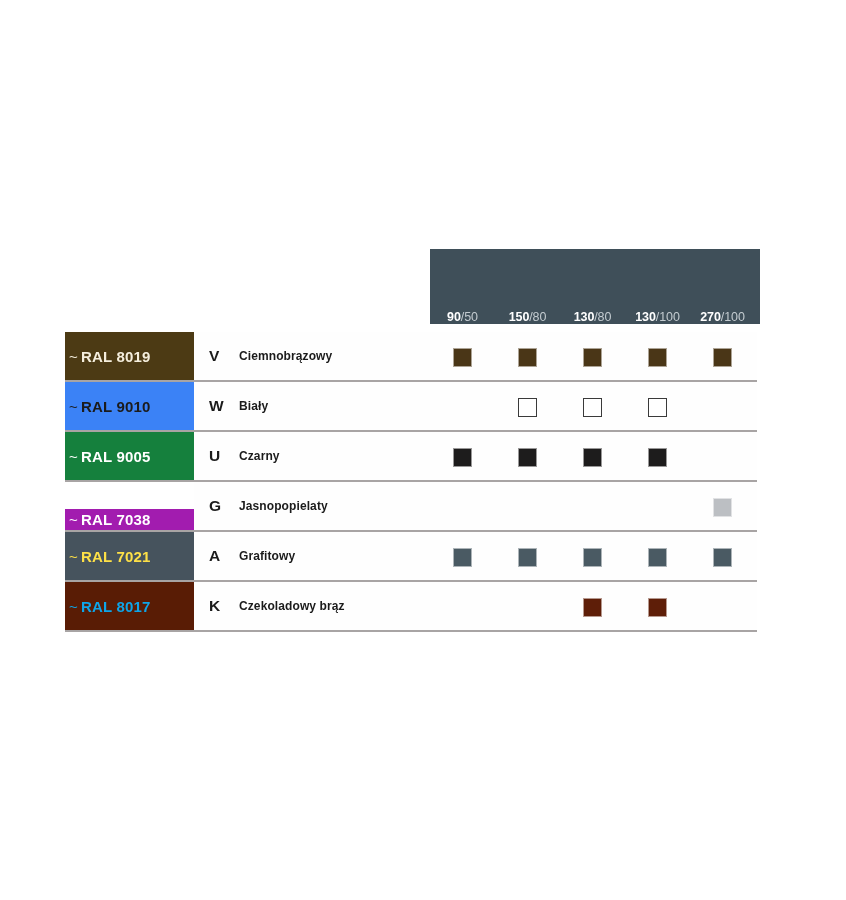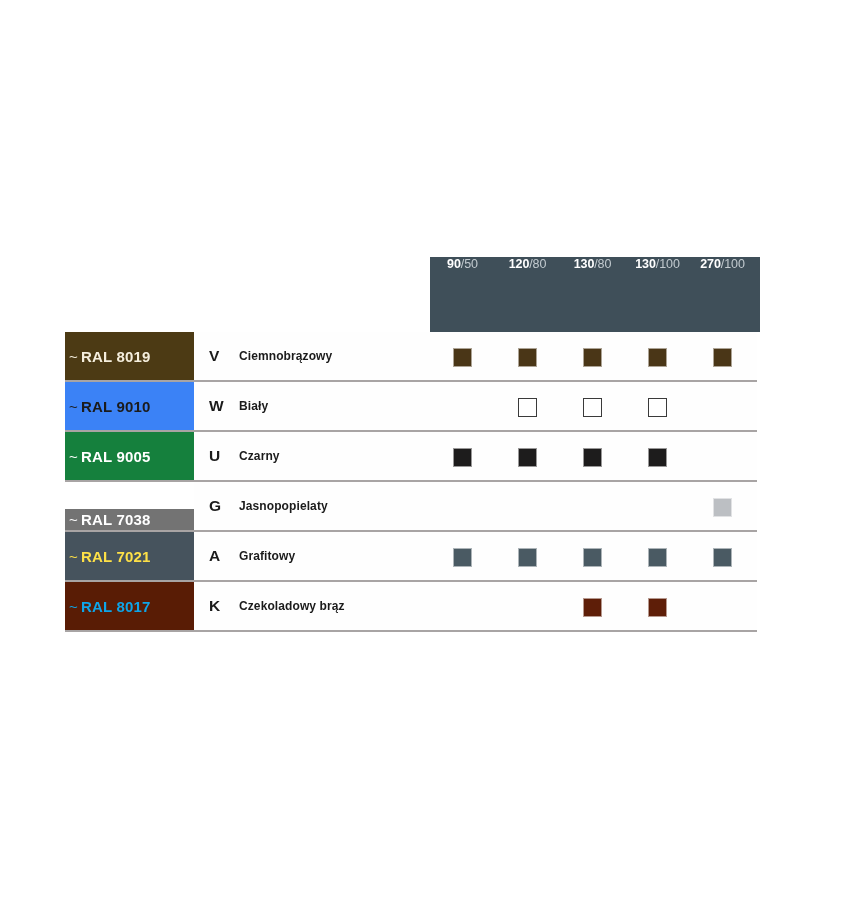--- a/index.html
+++ b/index.html
@@ -20,26 +20,26 @@
     left: 0;
     top: 0;
     width: 846px;
     height: 900px;
   }
 
   
   #size-header {
     position: absolute;
     left: 430px;
-    top: 257px;
+    top: 249px;
     width: 330px;
     height: 75px;
     background: #3f4f59;
     display: flex;
-    align-items: flex-start;
+    align-items: flex-end;
     box-sizing: border-box;
   }
   .size-col {
     width: 65px;
     text-align: center;
     font-size: 12.5px;
     letter-spacing: -0.1px;
     white-space: nowrap;
     color: #ffffff;
   }
@@ -153,21 +153,21 @@
     border: none;
   }
 </style>
 </head>
 <body>
 
 <div id="table-wrap">
 
   <div id="size-header" style="background: rgb(63, 79, 89);">
       <div class="size-col"><span class="size-main">90</span><span class="size-sep">/</span><span class="size-sub">50</span></div>
-      <div class="size-col"><span class="size-main">120</span><span class="size-sep">/</span><span class="size-sub">80</span></div>
+      <div class="size-col"><span class="size-main">150</span><span class="size-sep">/</span><span class="size-sub">80</span></div>
       <div class="size-col"><span class="size-main">130</span><span class="size-sep">/</span><span class="size-sub">80</span></div>
       <div class="size-col"><span class="size-main">130</span><span class="size-sep">/</span><span class="size-sub">100</span></div>
       <div class="size-col"><span class="size-main">270</span><span class="size-sep">/</span><span class="size-sub">100</span></div>
     </div>
 
   <div id="rows">
       <div class="row" style="border-bottom-color: rgb(168, 164, 164);">
         <div class="ral-cell" style="background: rgb(76, 58, 20);">
           <div class="ral-text" style="color: rgb(245, 238, 221);"><span class="ral-tilde">~</span><span>RAL 8019</span></div>
         </div>
@@ -239,21 +239,21 @@
           </div>
           <div class="mark-cell">
             <div class="mark filled" style="background: rgb(29, 28, 28);"></div>
           </div>
           <div class="mark-cell">
             <div class="mark empty"></div>
           </div>
         </div>
       </div>
       <div class="row" style="border-bottom-color: rgb(168, 164, 164);">
-        <div class="ral-cell" style="background: #737373; margin-top: 27px;">
+        <div class="ral-cell" style="background: #a21caf; margin-top: 27px;">
           <div class="ral-text" style="color: rgb(255, 255, 255);"><span class="ral-tilde">~</span><span>RAL 7038</span></div>
         </div>
         <div class="name-cell">
           <span class="code-letter">G</span>
           <span class="color-name">Jasnopopielaty</span>
         </div>
         <div class="marks">
           <div class="mark-cell">
             <div class="mark empty"></div>
           </div>

